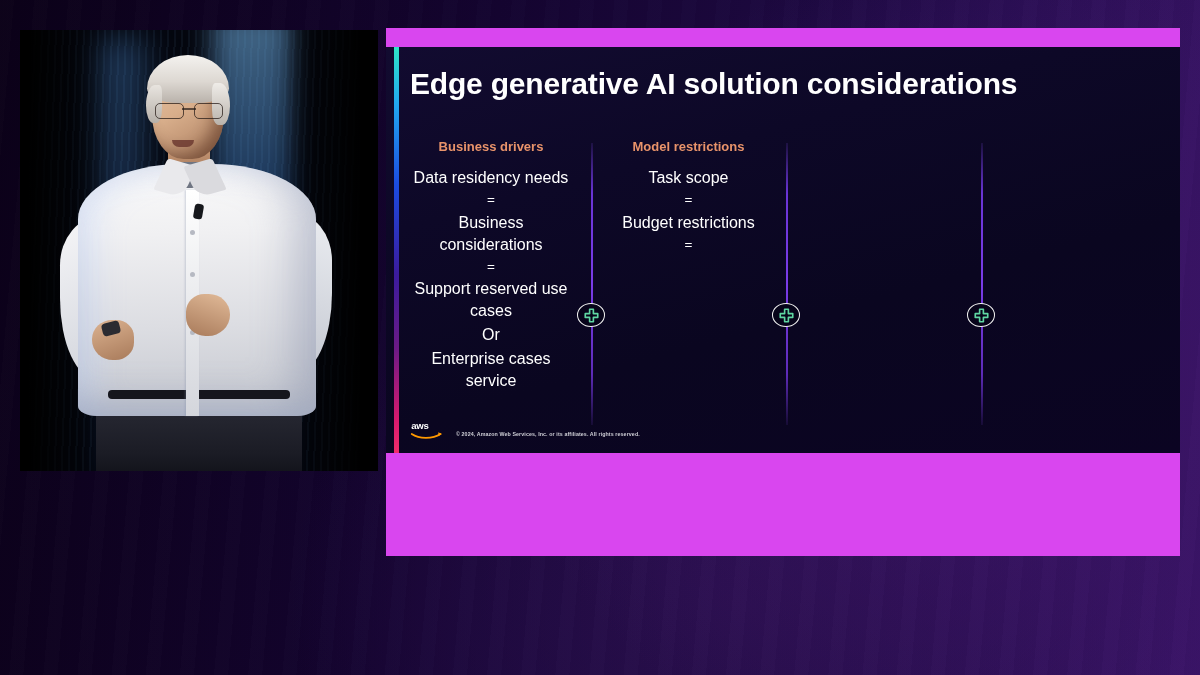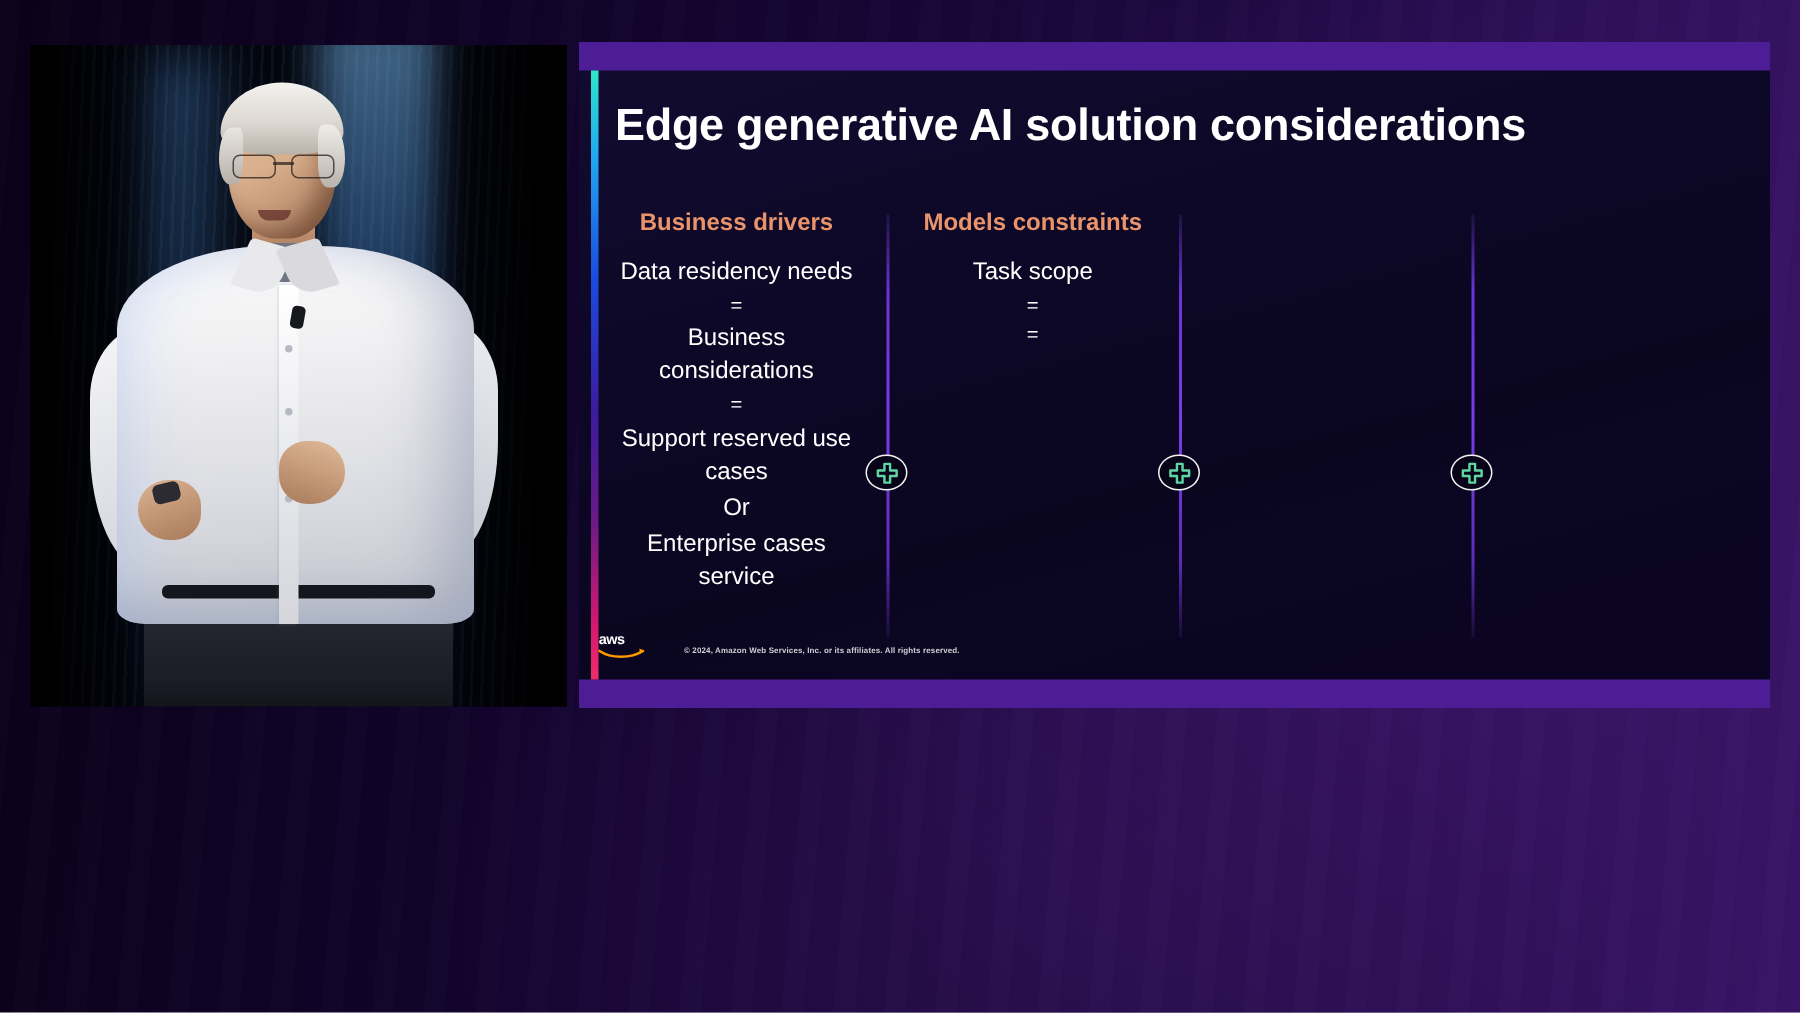--- a/index.html
+++ b/index.html
@@ -96,47 +96,47 @@
      background:linear-gradient(200deg,#e2bb99,#a87a5a); border-radius:42% 48% 50% 44%; }
   .clicker { position:absolute; left:82px; top:292px; width:18px; height:13px;
      background:#2b2b31; border-radius:4px; transform:rotate(-14deg); }
   .trousers { position:absolute; left:76px; top:360px; width:206px; height:90px;
      background:linear-gradient(180deg,#2c2d38 0%, #1b1c25 70%, #101118 100%);
      border-radius:22% 22% 4% 4% / 26% 26% 2% 2%; }
   .belt { position:absolute; left:88px; top:360px; width:182px; height:9px;
      background:#15161d; border-radius:4px; }
 
   
-  .slide { position:absolute; left:386px; top:28px; width:794px; height:444px; background:#4c1d95; overflow:hidden; }
+  .slide { position:absolute; left:386px; top:28px; width:794px; height:528px; background:#d946ef; overflow:hidden; }
   .slide-inner { position:absolute; left:0; top:19px; width:794px; height:406px;
      background:linear-gradient(165deg,#120b30 0%, #0d0827 30%, #0a0620 62%, #0b0422 100%); }
   .accent-bar { position:absolute; left:8px; top:0; width:5px; height:100%;
      background:linear-gradient(180deg,#2ee6c8 0%, #21a8f0 14%, #1b4be0 34%, #3b1b9e 56%, #6b1a86 74%, #d81a6e 92%, #ef2d6b 100%); }
 
   .slide-title { position:absolute; left:24px; top:20px; width:748px; text-align:left;
      color:#ffffff; font-size:30px; font-weight:bold; letter-spacing:-.2px; }
   .slide-subtitle { position:absolute; left:24px; top:58px; width:748px; text-align:center;
      color:#38b6e8; font-size:14.5px; font-weight:bold; text-decoration:underline;
      text-underline-offset:3px; }
 
   .columns { position:absolute; left:0; top:92px; width:794px; height:286px; }
   .divider { position:absolute; top:4px; width:1.6px; height:282px;
      background:linear-gradient(180deg, rgba(120,70,220,.15) 0%, #6a34d6 18%, #7a3ce8 50%, #5d2bb8 82%, rgba(110,60,200,.12) 100%); }
 
   .col { position:absolute; top:0; text-align:center; }
-  .col-head { font-size:16px; font-weight:bold; color:#e8936a; line-height:1.25; margin-bottom:12px; }
+  .col-head { font-size:13px; font-weight:bold; color:#e8936a; line-height:1.25; margin-bottom:12px; }
   .col-line { font-size:16px; color:#ffffff; line-height:1.38; margin:2px 0; }
   .col-eq { font-size:13.5px; color:#ffffff; line-height:1.2; margin:3px 0; }
 
   .plus-badge { position:absolute; width:28px; height:24px; border:1.8px solid #f2f2f2;
      border-radius:50%; background:#07041a;
      display:flex; align-items:center; justify-content:center; }
   .plus-badge svg { display:block; }
 
-  .footer-logo { position:absolute; left:12px; bottom:12px; width:34px; height:22px; }
+  .footer-logo { position:absolute; left:24px; bottom:12px; width:34px; height:22px; }
   .footer-copy { position:absolute; left:70px; bottom:16px; color:#cfcfd6;
      font-size:5.3px; font-weight:bold; letter-spacing:.1px; }
 </style>
 </head>
 <body>
 
 <div class="bg-streaks"></div>
 
 <div class="speaker-panel">
   <div class="stage-bg"></div>
@@ -192,23 +192,24 @@
         <div class="col-line">Data residency needs</div>
         <div class="col-eq">=</div>
         <div class="col-line">Business considerations</div>
         <div class="col-eq">=</div>
         <div class="col-line">Support reserved use cases</div>
         <div class="col-line">Or</div>
         <div class="col-line">Enterprise cases service</div>
       </div>
 
       <div class="col" style="left:215px; width:175px;">
-        <div class="col-head">Models constraints</div>
+        <div class="col-head">Model restrictions</div>
         <div class="col-line">Task scope</div>
         <div class="col-eq">=</div>
+        <div class="col-line">Budget restrictions</div>
         <div class="col-eq">=</div>
       </div>
 
       <div class="plus-badge" style="left:191px; top:164px;">
         <svg width="15" height="15" viewBox="0 0 24 24" aria-hidden="true">
           <path d="M9 2 h6 v7 h7 v6 h-7 v7 h-6 v-7 h-7 v-6 h7 z" fill="none" stroke="#5fd6a2" stroke-width="2.6" stroke-linejoin="round"></path>
         </svg>
       </div>
       <div class="plus-badge" style="left:386px; top:164px;">
         <svg width="15" height="15" viewBox="0 0 24 24" aria-hidden="true">

